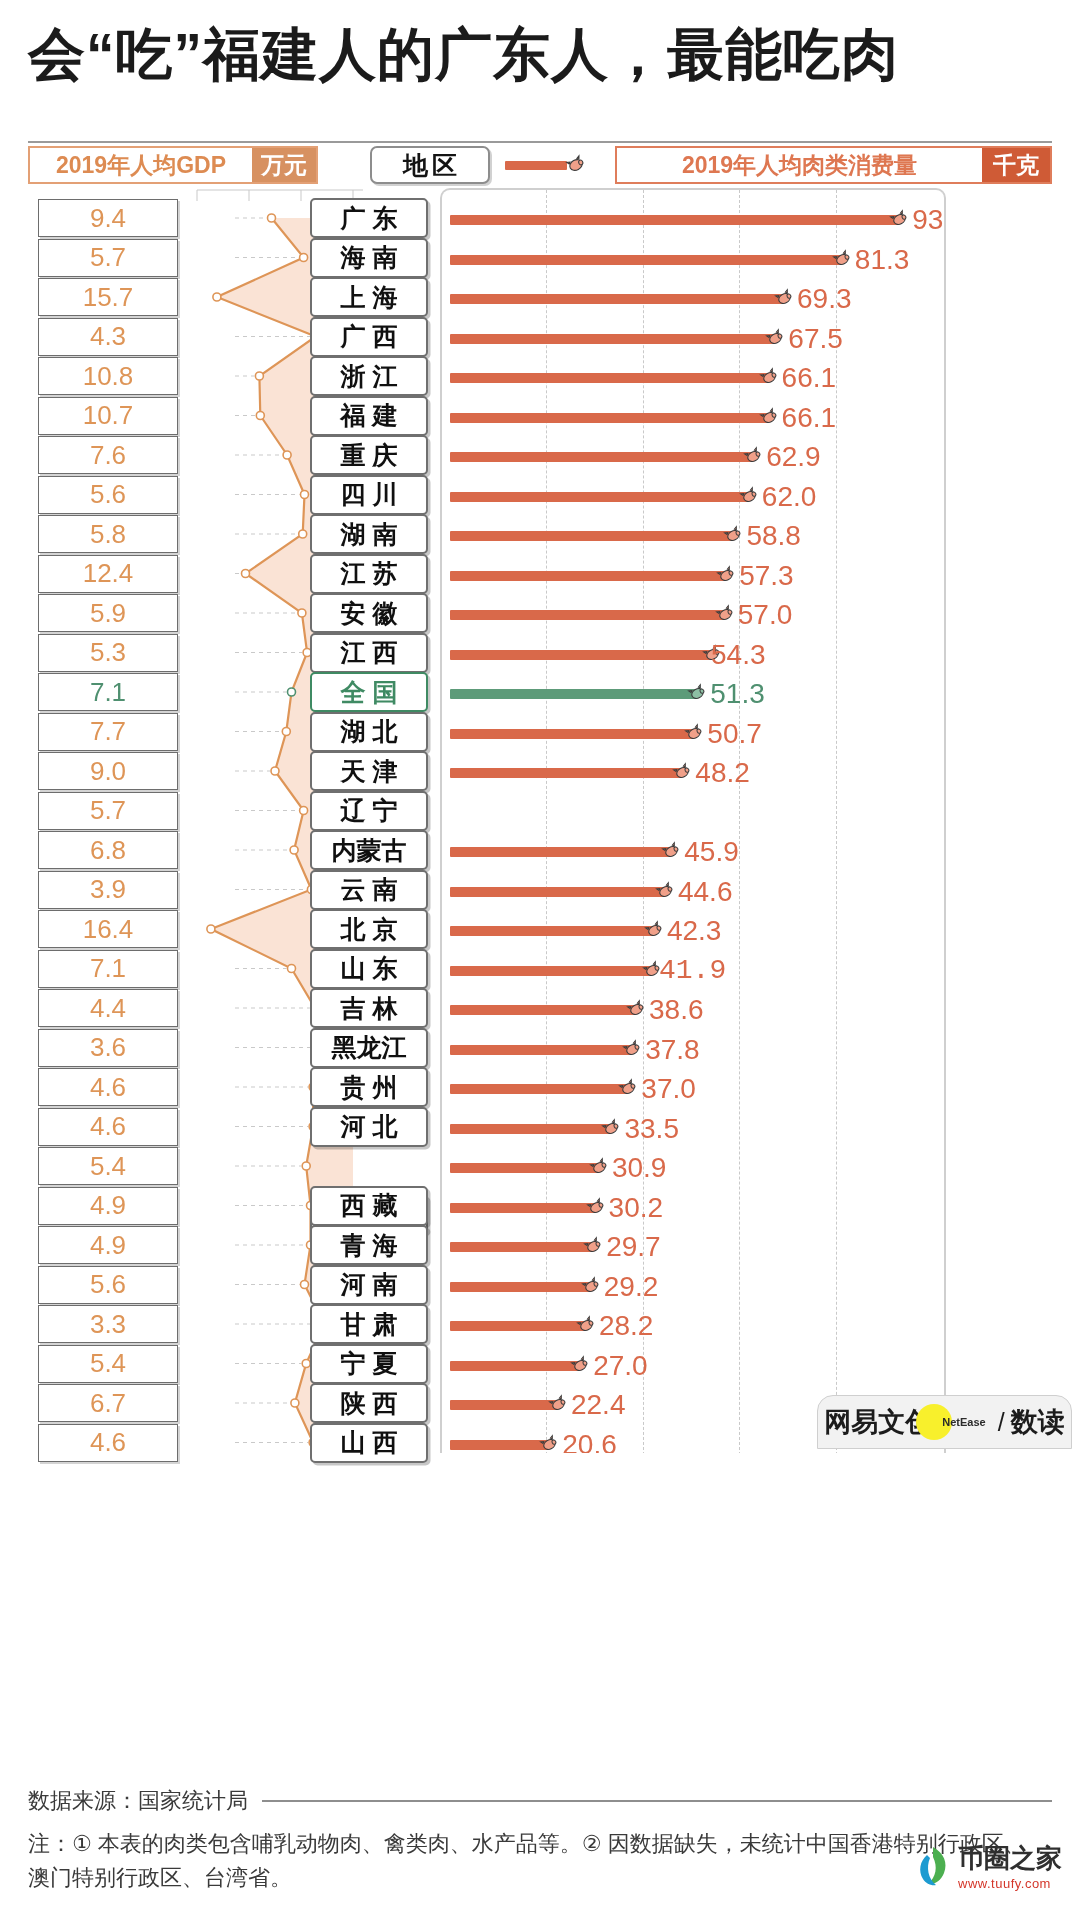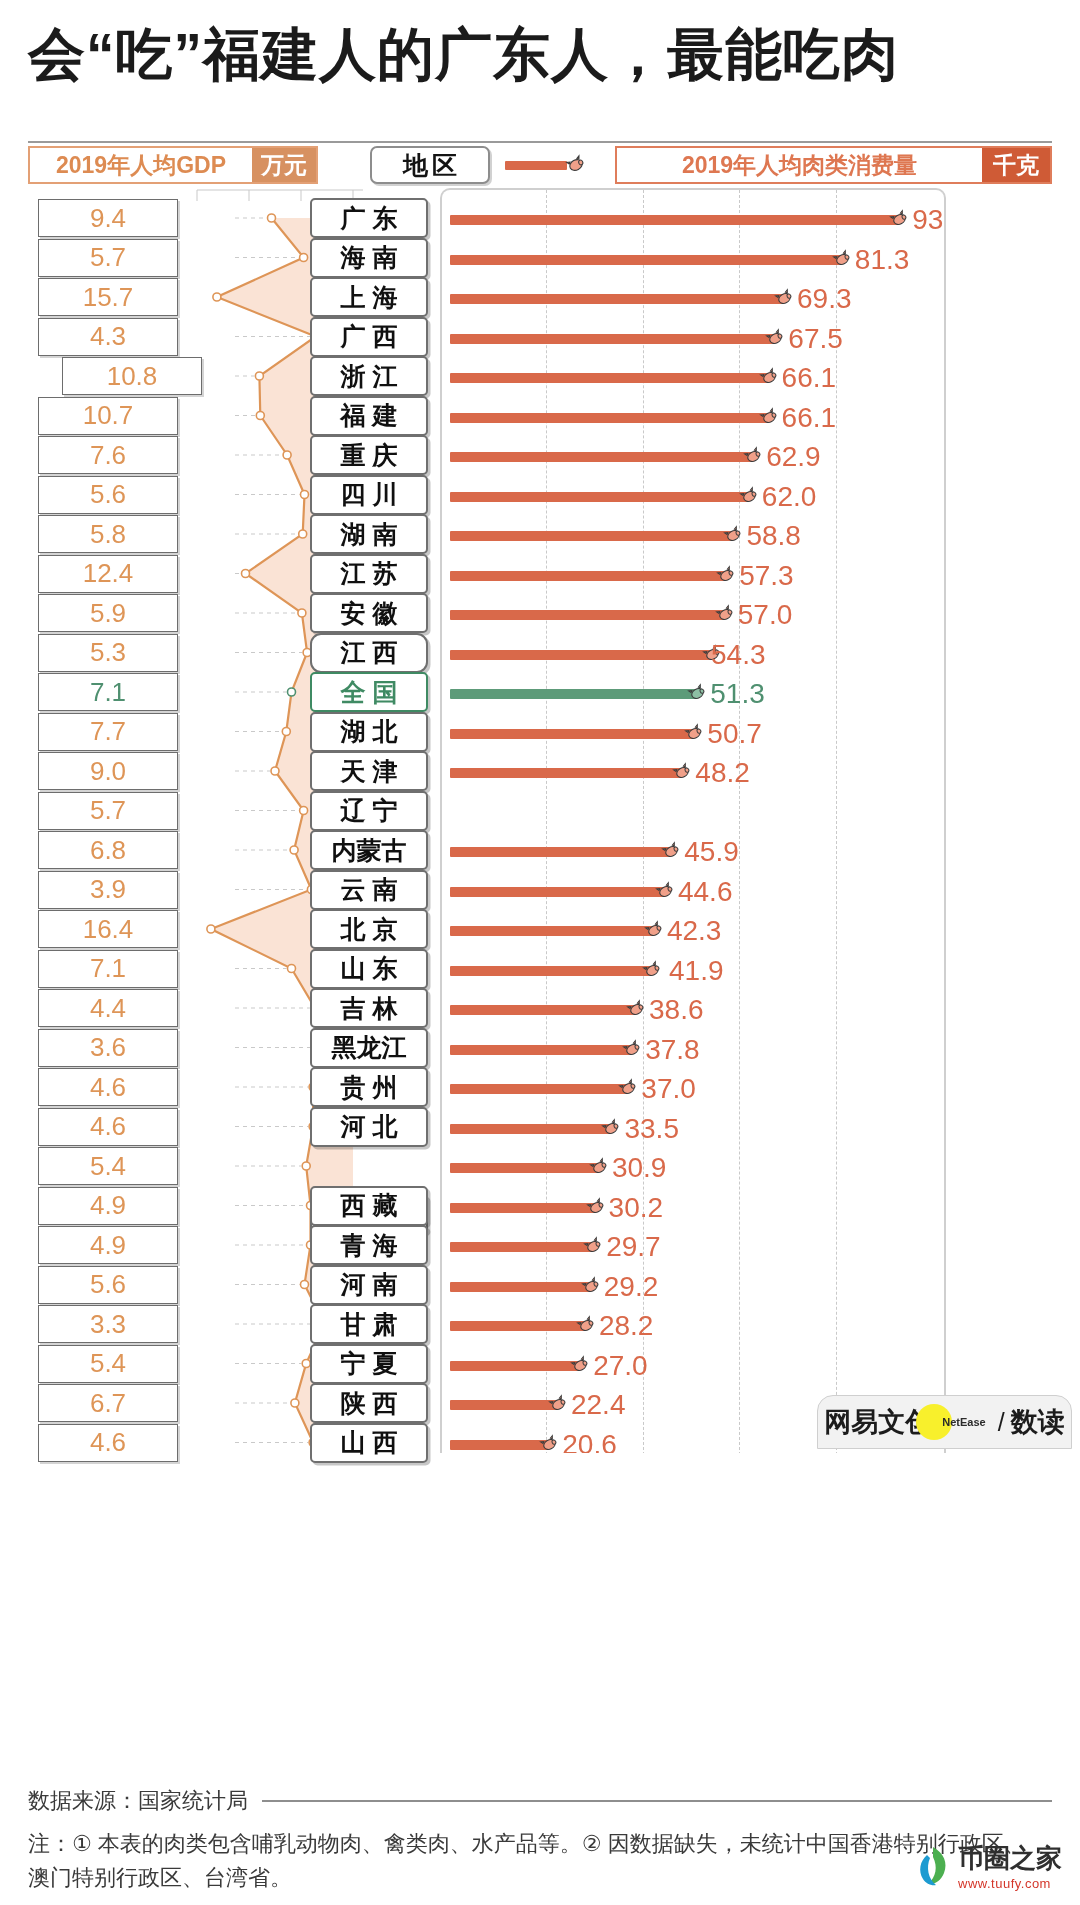--- a/index.html
+++ b/index.html
@@ -239,21 +239,21 @@
         </div>
         <div class="gdp-row" style="top: 50.5px;">
           <span>5.7</span>
         </div>
         <div class="gdp-row" style="top: 90px;">
           <span>15.7</span>
         </div>
         <div class="gdp-row" style="top: 129.5px;">
           <span>4.3</span>
         </div>
-        <div class="gdp-row" style="top: 169px; margin-left: 24px;">
+        <div class="gdp-row" style="top: 169px;">
           <span>10.8</span>
         </div>
         <div class="gdp-row" style="top: 208.5px;">
           <span>10.7</span>
         </div>
         <div class="gdp-row" style="top: 248px;">
           <span>7.6</span>
         </div>
         <div class="gdp-row" style="top: 287.5px;">
           <span>5.6</span>
@@ -433,21 +433,21 @@
         </div>
         <div class="reg-row" style="top: 326px;">
           <span class="rtxt">湖南</span>
         </div>
         <div class="reg-row" style="top: 365.5px;">
           <span class="rtxt">江苏</span>
         </div>
         <div class="reg-row" style="top: 405px;">
           <span class="rtxt">安徽</span>
         </div>
-        <div class="reg-row" style="top: 444.5px; border-radius: 11px;">
+        <div class="reg-row" style="top: 444.5px;">
           <span class="rtxt">江西</span>
         </div>
         <div class="reg-row natl" style="top: 484px;">
           <span class="rtxt">全国</span>
         </div>
         <div class="reg-row" style="top: 523.5px;">
           <span class="rtxt">湖北</span>
         </div>
         <div class="reg-row" style="top: 563px;">
           <span class="rtxt">天津</span>
@@ -729,21 +729,21 @@
           <div class="bar-row" style="top: 760.5px;">
             <div class="bar" style="left: 8px; width: 201.958px;"></div>
             <div class="pig" style="left: 199.958px;"><svg width="21" height="21" viewBox="0 0 22 22">
                 <g transform="rotate(-28 11 11)">
                   <ellipse cx="11" cy="11" rx="6.3" ry="4.8" fill="#f0a089" stroke="#3c3c3c" stroke-width="1.1"></ellipse>
                   <path d="M5.5 7 L4 4.2 L7.2 5.6 Z" fill="#f0a089" stroke="#3c3c3c" stroke-width="1"></path>
                   <path d="M16.5 7 L18 4.2 L14.8 5.6 Z" fill="#f0a089" stroke="#3c3c3c" stroke-width="1"></path>
                   <ellipse cx="16.3" cy="11" rx="1.9" ry="2.3" fill="#f0a089" stroke="#3c3c3c" stroke-width="1"></ellipse>
                 </g>
               </svg></div>
-            <div class="bar-val" style="left: 227px;">41.9</div>
+            <div class="bar-val" style="left: 217px; font-family: Liberation Mono, monospace;">41.9</div>
           </div>
           <div class="bar-row" style="top: 800px;">
             <div class="bar" style="left: 8px; width: 186.052px;"></div>
             <div class="pig" style="left: 184.052px;"><svg width="21" height="21" viewBox="0 0 22 22">
                 <g transform="rotate(-28 11 11)">
                   <ellipse cx="11" cy="11" rx="6.3" ry="4.8" fill="#f0a089" stroke="#3c3c3c" stroke-width="1.1"></ellipse>
                   <path d="M5.5 7 L4 4.2 L7.2 5.6 Z" fill="#f0a089" stroke="#3c3c3c" stroke-width="1"></path>
                   <path d="M16.5 7 L18 4.2 L14.8 5.6 Z" fill="#f0a089" stroke="#3c3c3c" stroke-width="1"></path>
                   <ellipse cx="16.3" cy="11" rx="1.9" ry="2.3" fill="#f0a089" stroke="#3c3c3c" stroke-width="1"></ellipse>
                 </g>

